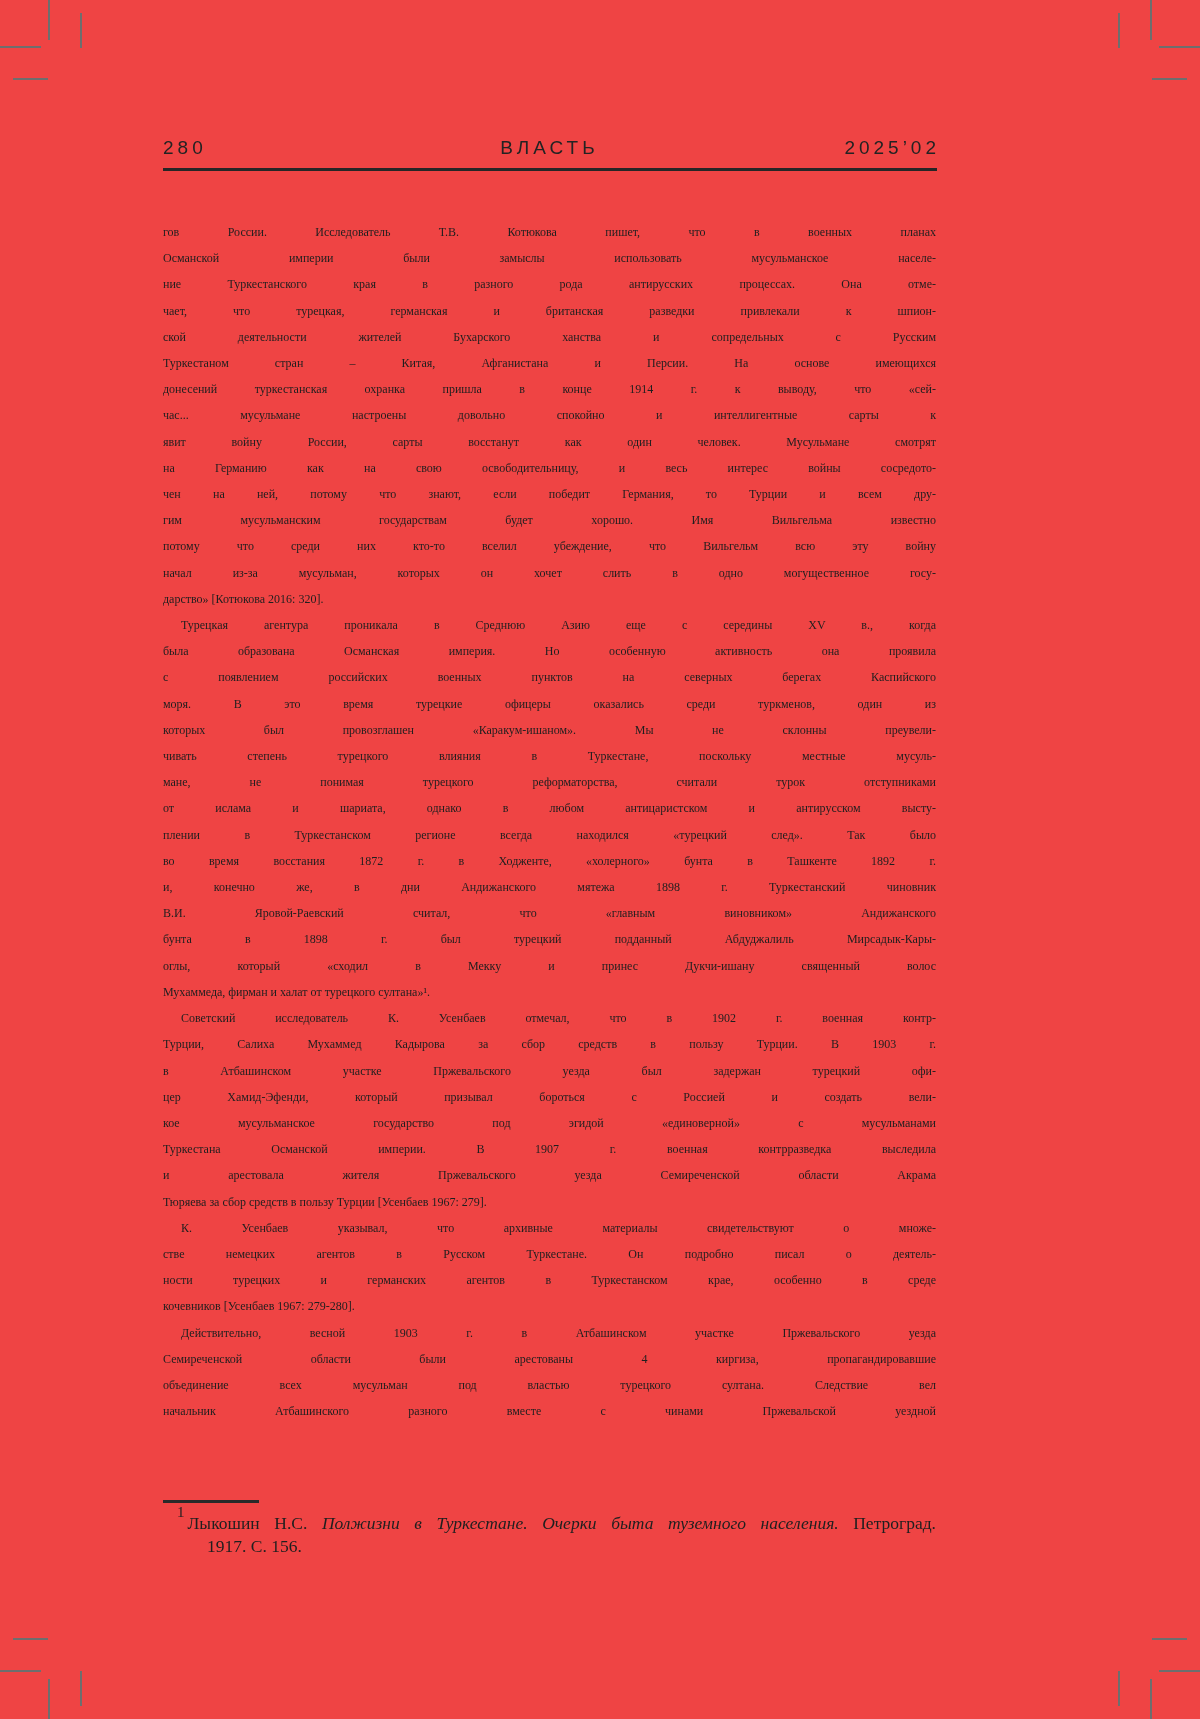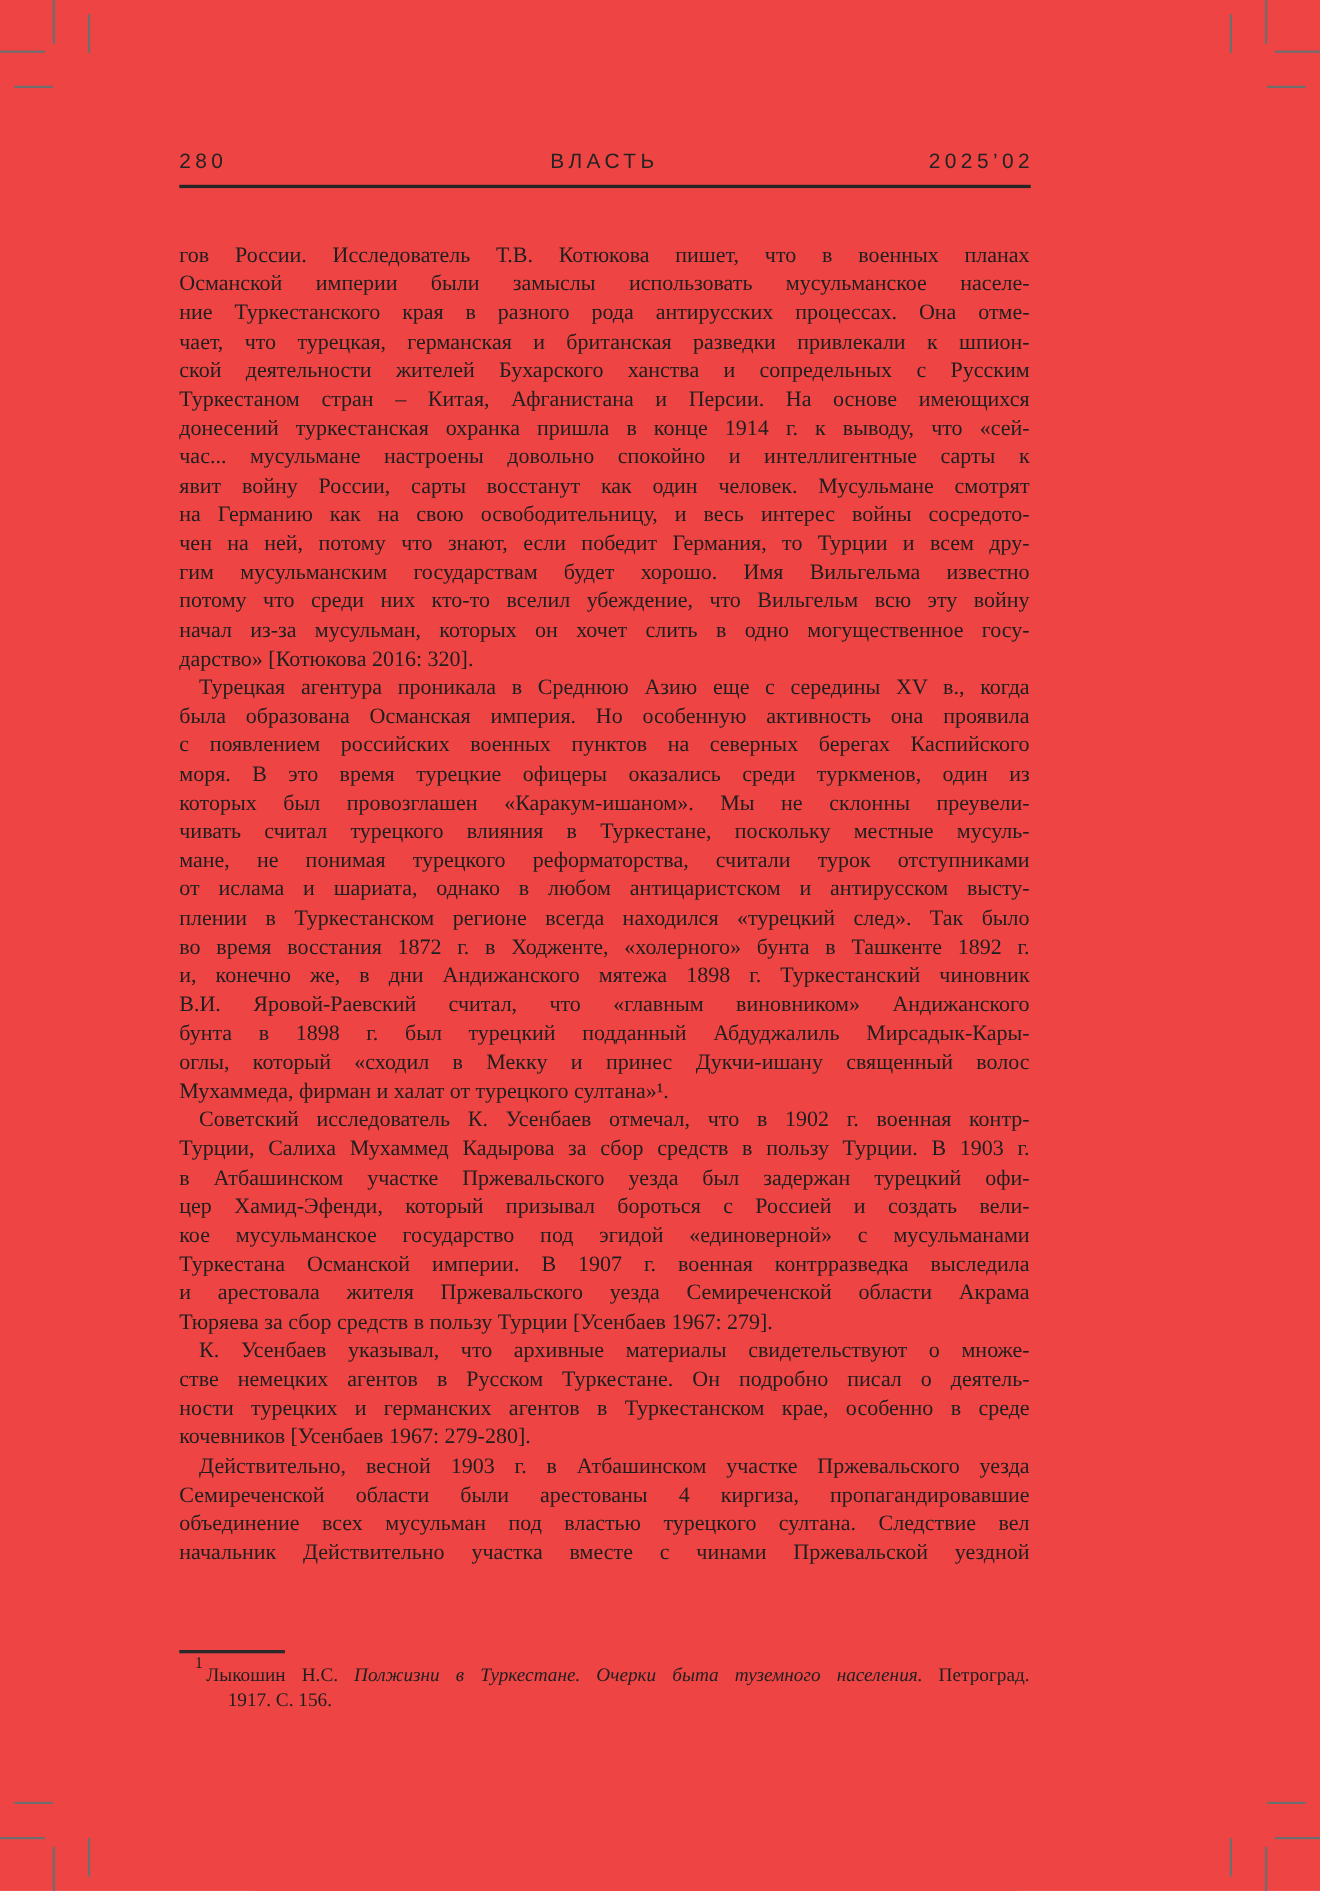--- a/index.html
+++ b/index.html
@@ -18,21 +18,21 @@
     font-family:"Liberation Sans", sans-serif; font-size:19px;
     letter-spacing:4px; color:#232323;
   }
   .hdr-left   { position:absolute; left:0; top:0; }
   .hdr-center { position:absolute; left:50%; top:0; transform:translateX(-50%); }
   .hdr-right  { position:absolute; right:0; top:0; margin-right:-4px; }
   .hdr-rule { position:absolute; left:163px; top:168px; width:774px; height:3px; background:#262626; }
   
   .body-block {
     position:absolute; left:163px; top:219px; width:773px;
-    font-size:20px; line-height:26.2px;
+    font-size:12px; line-height:26.2px;
   }
   .line { text-align:justify; text-align-last:justify; }
   .line.last { text-align:left; text-align-last:left; }
   .line.ind { text-indent:18px; }
   
   .fn-rule { position:absolute; left:163px; top:1500px; width:96px; height:2.5px; background:#2a2a2a; }
   .footnote {
     position:absolute; left:163px; top:1506px; width:773px;
     font-size:17.5px; line-height:23px;
   }
@@ -87,21 +87,21 @@
       <div class="line">чен на ней, потому что знают, если победит Германия, то Турции и всем дру-</div>
       <div class="line">гим мусульманским государствам будет хорошо. Имя Вильгельма известно</div>
       <div class="line">потому что среди них кто-то вселил убеждение, что Вильгельм всю эту войну</div>
       <div class="line">начал из-за мусульман, которых он хочет слить в одно могущественное госу-</div>
       <div class="line last">дарство» [Котюкова 2016: 320].</div>
       <div class="line ind">Турецкая агентура проникала в Среднюю Азию еще с середины XV в., когда</div>
       <div class="line">была образована Османская империя. Но особенную активность она проявила</div>
       <div class="line">с появлением российских военных пунктов на северных берегах Каспийского</div>
       <div class="line">моря. В это время турецкие офицеры оказались среди туркменов, один из</div>
       <div class="line">которых был провозглашен «Каракум-ишаном». Мы не склонны преувели-</div>
-      <div class="line">чивать считал турецкого влияния в Туркестане, поскольку местные мусуль-</div>
+      <div class="line">чивать степень турецкого влияния в Туркестане, поскольку местные мусуль-</div>
       <div class="line">мане, не понимая турецкого реформаторства, считали турок отступниками</div>
       <div class="line">от ислама и шариата, однако в любом антицаристском и антирусском высту-</div>
       <div class="line">плении в Туркестанском регионе всегда находился «турецкий след». Так было</div>
       <div class="line">во время восстания 1872 г. в Ходженте, «холерного» бунта в Ташкенте 1892 г.</div>
       <div class="line">и, конечно же, в дни Андижанского мятежа 1898 г. Туркестанский чиновник</div>
       <div class="line">В.И. Яровой-Раевский считал, что «главным виновником» Андижанского</div>
       <div class="line">бунта в 1898 г. был турецкий подданный Абдуджалиль Мирсадык-Кары-</div>
       <div class="line">оглы, который «сходил в Мекку и принес Дукчи-ишану священный волос</div>
       <div class="line last">Мухаммеда, фирман и халат от турецкого султана»¹.</div>
       <div class="line ind">Советский исследователь К. Усенбаев отмечал, что в 1902 г. военная контр-</div>
@@ -112,21 +112,21 @@
       <div class="line">Туркестана Османской империи. В 1907 г. военная контрразведка выследила</div>
       <div class="line">и арестовала жителя Пржевальского уезда Семиреченской области Акрама</div>
       <div class="line last">Тюряева за сбор средств в пользу Турции [Усенбаев 1967: 279].</div>
       <div class="line ind">К. Усенбаев указывал, что архивные материалы свидетельствуют о множе-</div>
       <div class="line">стве немецких агентов в Русском Туркестане. Он подробно писал о деятель-</div>
       <div class="line">ности турецких и германских агентов в Туркестанском крае, особенно в среде</div>
       <div class="line last">кочевников [Усенбаев 1967: 279-280].</div>
       <div class="line ind">Действительно, весной 1903 г. в Атбашинском участке Пржевальского уезда</div>
       <div class="line">Семиреченской области были арестованы 4 киргиза, пропагандировавшие</div>
       <div class="line">объединение всех мусульман под властью турецкого султана. Следствие вел</div>
-      <div class="line">начальник Действительно участка вместе с чинами Пржевальской уездной</div>
+      <div class="line">начальник Атбашинского разного вместе с чинами Пржевальской уездной</div>
     </main>
 
   <div class="fn-rule"></div>
   <div class="footnote">
     <div class="fn-line1"><sup class="fn-marker">1</sup><span>Лыкошин Н.С. </span><span class="fn-italic">Полжизни в Туркестане. Очерки быта туземного населения.</span><span> Петроград.</span></div>
     <div class="fn-line2">1917. С. 156.</div>
   </div>
 
 </div>
 

